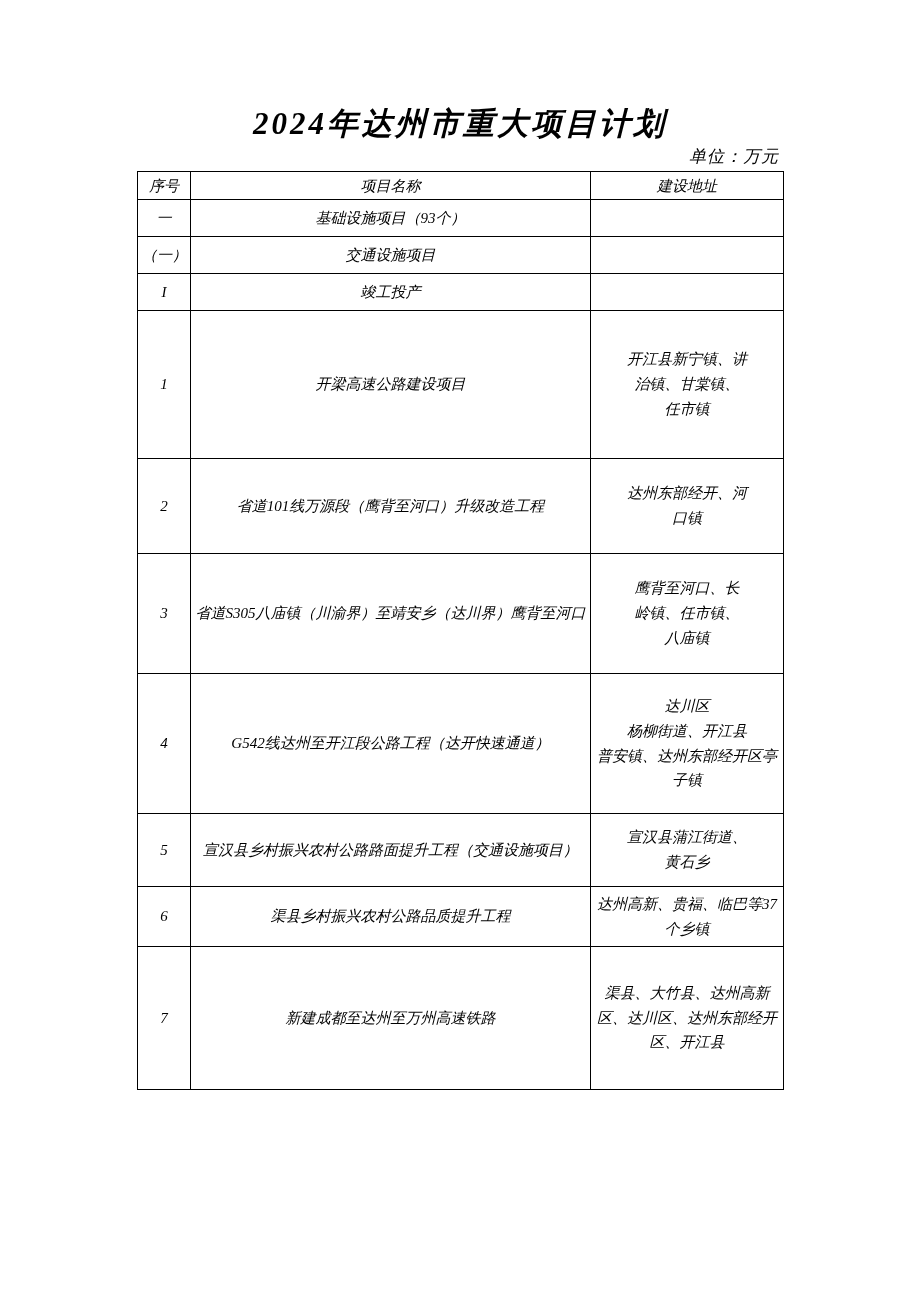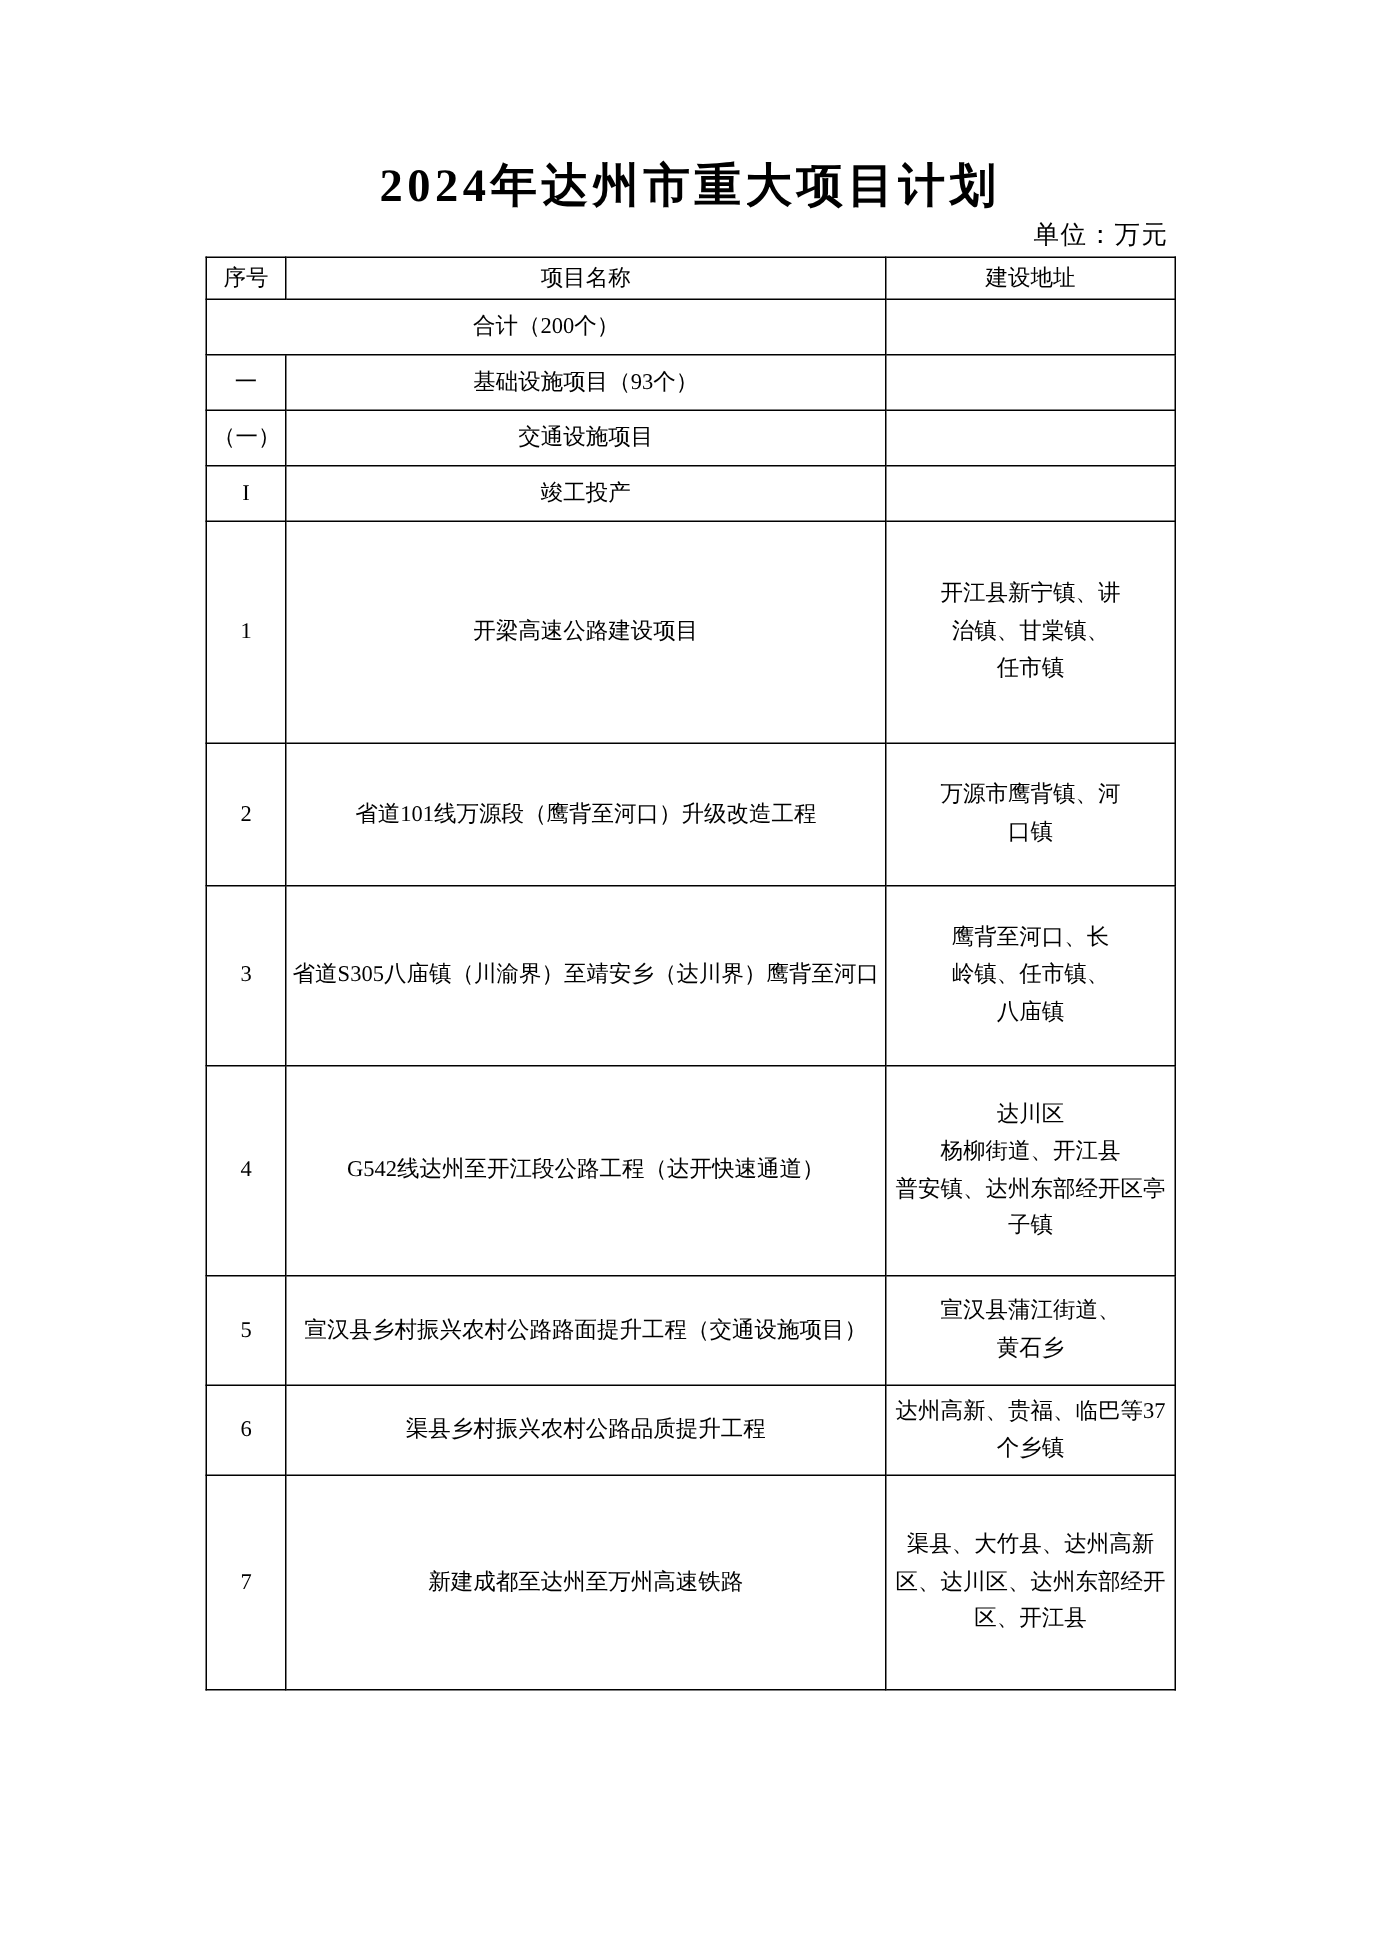--- a/index.html
+++ b/index.html
@@ -11,20 +11,21 @@
     width: 920px;
     height: 1301px;
     font-family: "Liberation Serif", "DejaVu Serif", serif;
     color: #000;
     overflow: hidden;
   }
   .doc {
     position: relative;
     width: 920px;
     height: 1057px;
+    font-style: italic;
   }
   .title {
     text-align: center;
     padding-top: 103px;
     font-size: 31px;
     font-weight: 600;
     letter-spacing: 3px;
   }
   .content {
     width: 646px;
@@ -81,24 +82,20 @@
           <col class="c-name">
           <col class="c-addr">
       </colgroup>
       <tbody>
           <tr class="hdr">
         <th>序号</th>
         <th>项目名称</th>
         <th>建设地址</th>
       </tr>
 
-      <tr style="height:37px;">
-        <td class="name" colspan="2">合计（200个）</td>
-        <td class="addr"></td>
-      </tr>
 
       <tr style="height:37px;">
         <td>一</td>
         <td class="name">基础设施项目（93个）</td>
         <td class="addr"></td>
       </tr>
 
       <tr style="height:37px;">
         <td>（一）</td>
         <td class="name">交通设施项目</td>
@@ -115,21 +112,21 @@
         <td>1</td>
         <td class="name">开梁高速公路建设项目</td>
         <td class="addr">开江县新宁镇、讲
 治镇、甘棠镇、
 任市镇</td>
       </tr>
 
       <tr style="height:95px;">
         <td>2</td>
         <td class="name">省道101线万源段（鹰背至河口）升级改造工程</td>
-        <td class="addr">万源市鹰背镇、河
+        <td class="addr">达州东部经开、河
 口镇</td>
       </tr>
 
       <tr style="height:120px;">
         <td>3</td>
         <td class="name">省道S305八庙镇（川渝界）至靖安乡（达川界）鹰背至河口</td>
         <td class="addr">鹰背至河口、长
 岭镇、任市镇、
 八庙镇</td>
       </tr>

